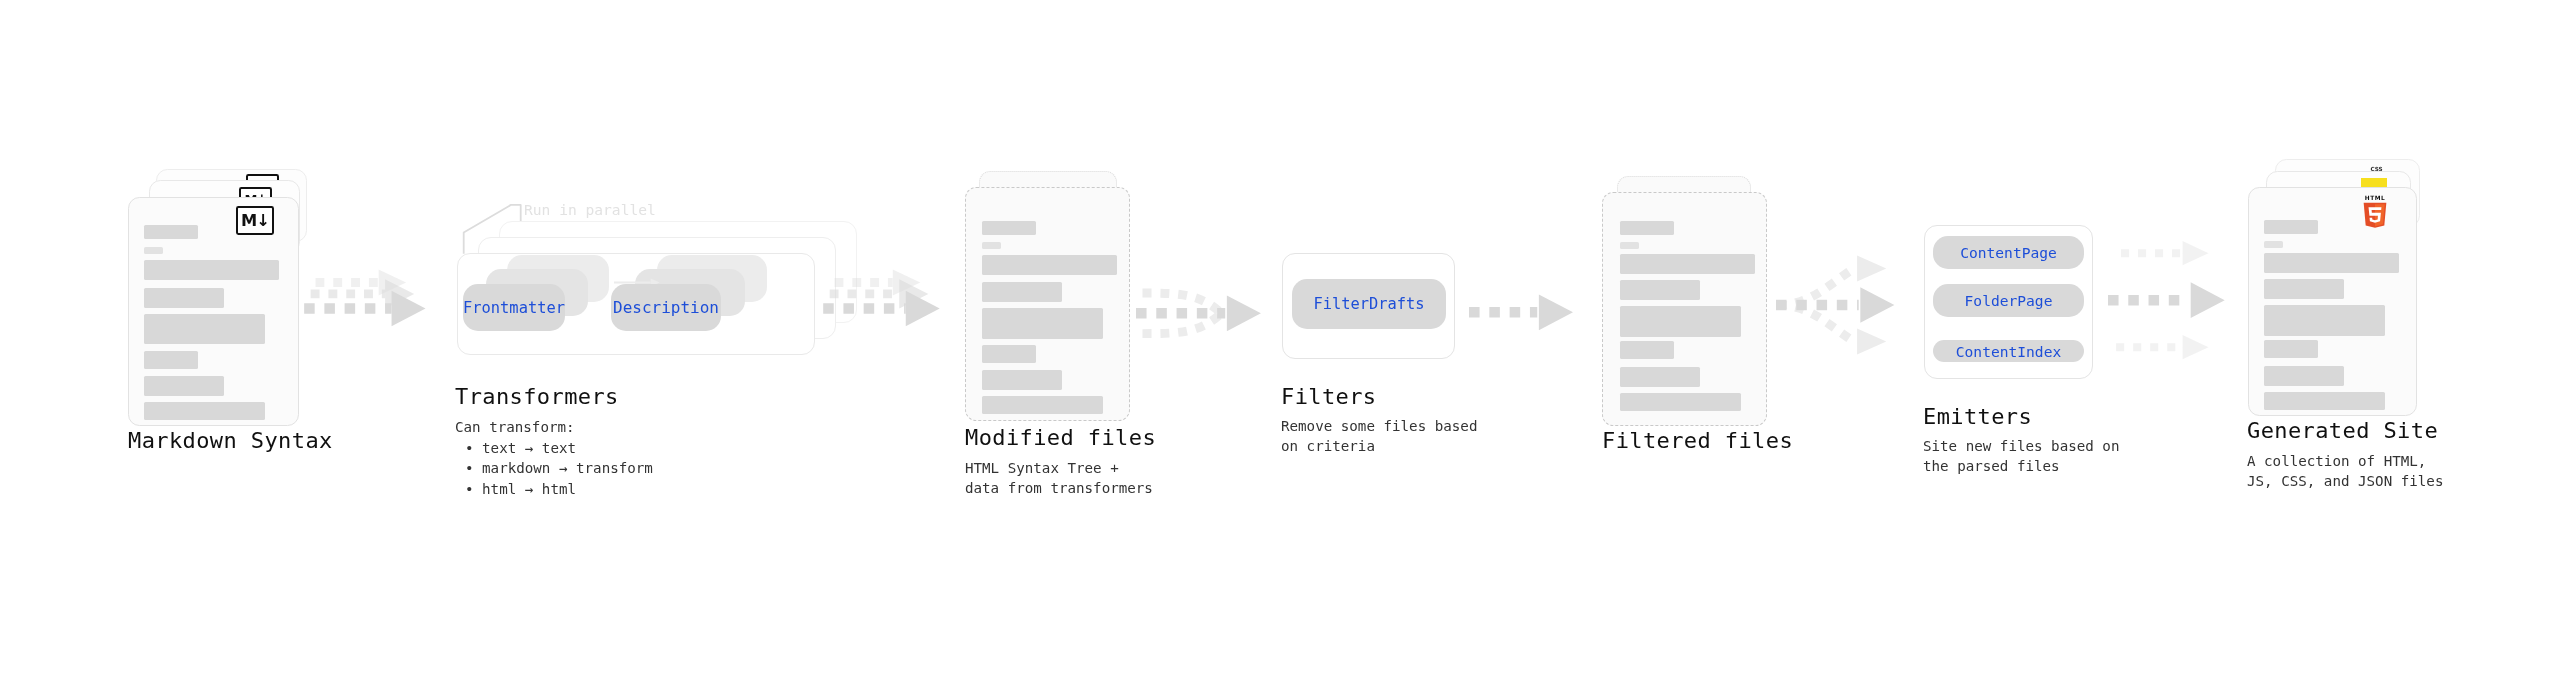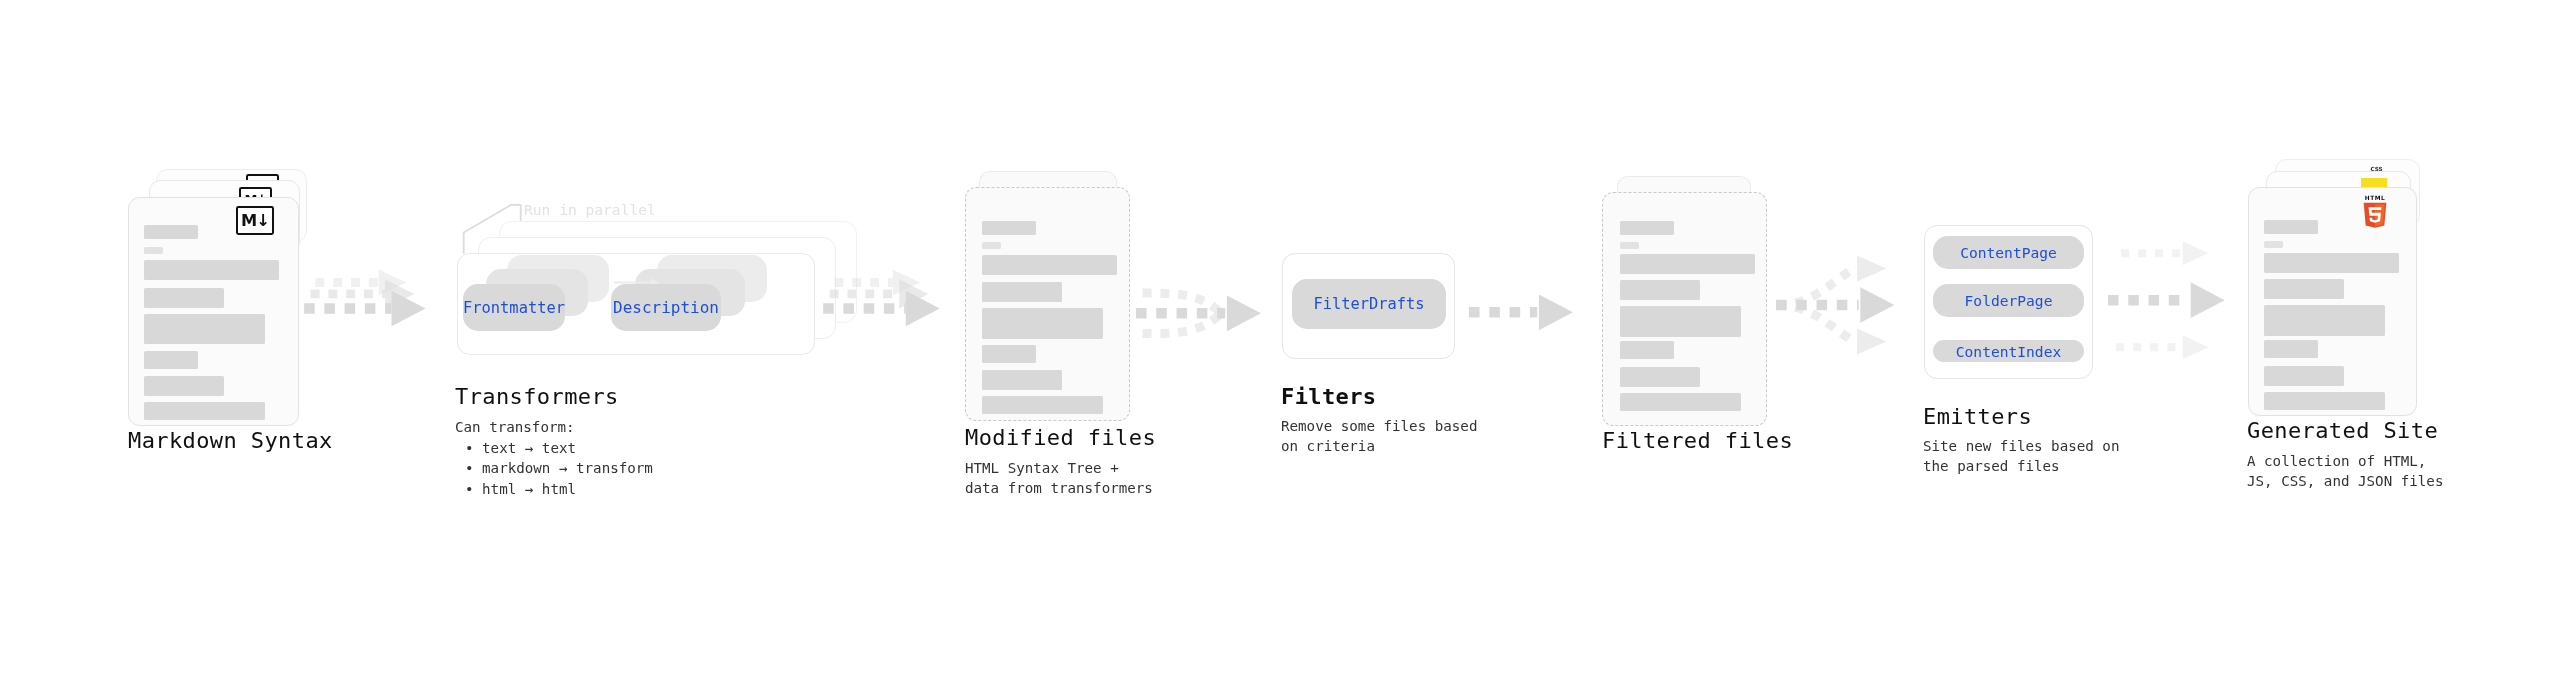--- a/index.html
+++ b/index.html
@@ -194,21 +194,21 @@
       </g>
     </svg>
   </div>
 
   <div>
 
     <div class="gbox" style="left:1282px;top:253px;width:173px;height:106px;border-color:#e4e4e4;"></div>
 
     <div class="chip" style="left:1292px;top:279px;width:154px;height:50px;font-size:15.4px;">FilterDrafts</div>
 
-    <div class="title" style="left:1281px;top:384px;font-weight:bold;">Filters</div>
+    <div class="title" style="left:1281px;top:384px;">Filters</div>
     <div class="sub" style="left:1281px;top:416px;">Remove some files based
 on criteria</div>
   </div>
 
   <div class="arrowwrap" style="left:1469px;top:291px;">
     <svg width="130" height="49" viewBox="0 0 160 60">
       <g>
         <line x1="0" y1="26" x2="84" y2="26" stroke="#d9d9d9" stroke-width="13" stroke-dasharray="13 12"></line>
         <polygon points="86,4 128,26 86,48" fill="#d9d9d9"></polygon>
       </g>

